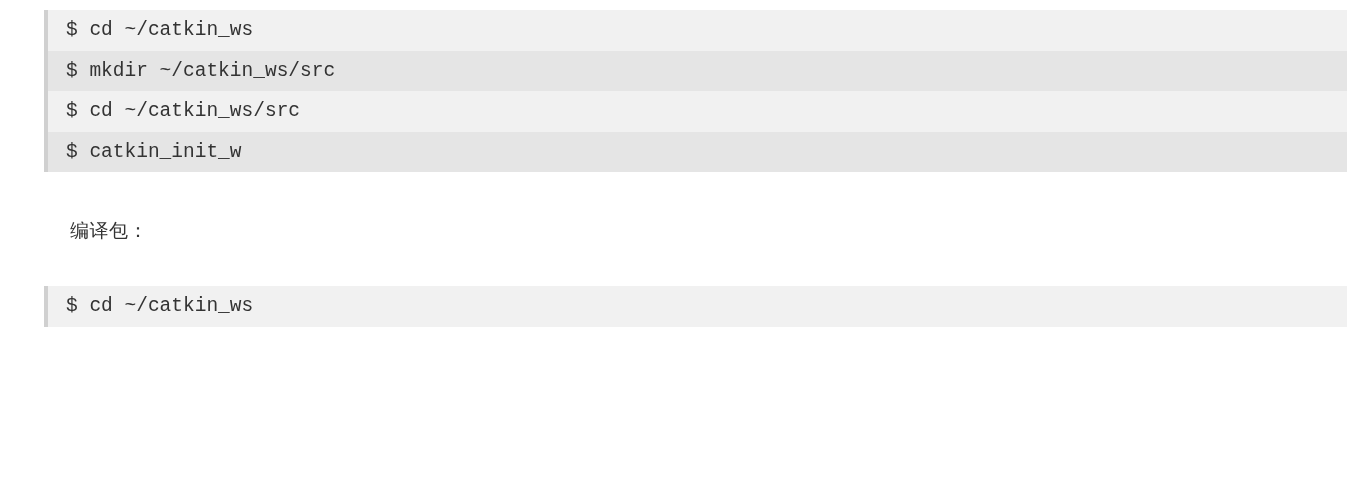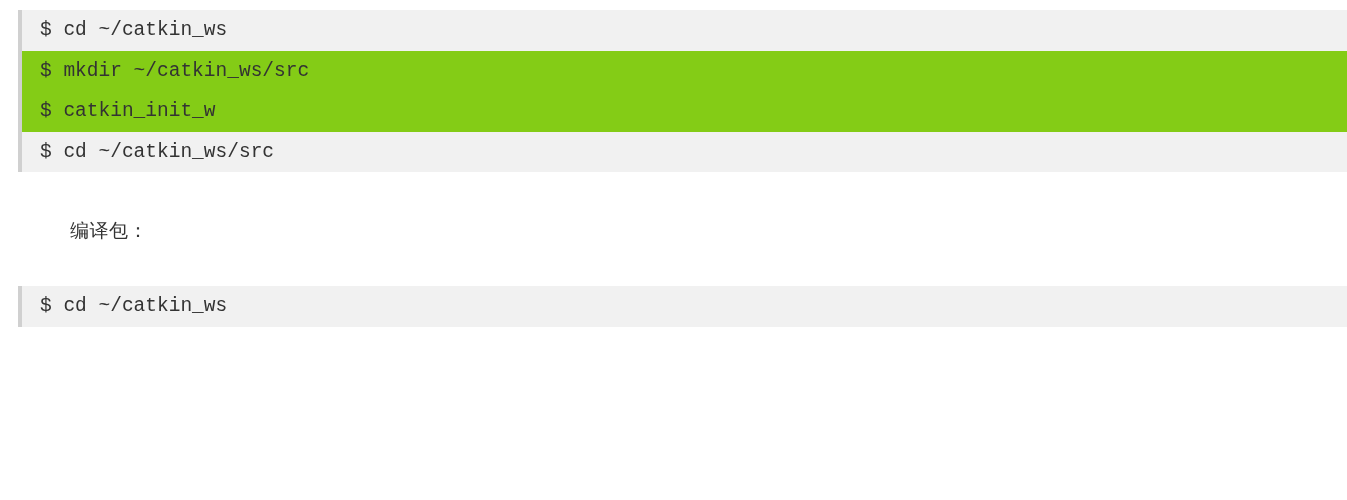--- a/index.html
+++ b/index.html
@@ -3,52 +3,52 @@
   <meta charset="utf-8">
   <style>
     * { margin: 0; padding: 0; box-sizing: border-box; }
     body {
       background: #ffffff;
       font-family: -apple-system, BlinkMacSystemFont, "Segoe UI", Roboto, "Helvetica Neue", Arial, sans-serif;
       padding: 10px 0 0 0;
       width: 1347px;
     }
     .code-block {
-      margin: 0 0 0 18px;
+      margin: 0 0 0 44px;
       border-left: 4px solid #d0d0d0;
       background: #ffffff;
     }
     .code-line {
       font-family: "Consolas", "Monaco", "Courier New", monospace;
       font-size: 19.5px;
       line-height: 2.08;
       padding-left: 18px;
       white-space: pre;
       color: #333333;
     }
     .code-line.odd {
       background: #f1f1f1;
     }
     .code-line.even {
-      background: #84cc16;
+      background: #e5e5e5;
     }
     .paragraph {
       margin: 46px 12px 42px 70px;
       font-size: 19px;
       color: #333333;
       letter-spacing: 0.5px;
     }
   </style>
 </head>
 <body>
 
 <div class="code-block">
   <div class="code-line odd">$ cd ~/catkin_ws</div>
   <div class="code-line even">$ mkdir ~/catkin_ws/src</div>
+  <div class="code-line odd">$ cd ~/catkin_ws/src</div>
   <div class="code-line even">$ catkin_init_w</div>
-  <div class="code-line odd">$ cd ~/catkin_ws/src</div>
 </div>
 
 <p class="paragraph">编译包：</p>
 
 <div class="code-block">
   <div class="code-line odd">$ cd ~/catkin_ws</div>
 </div>
 
 </body></html>

